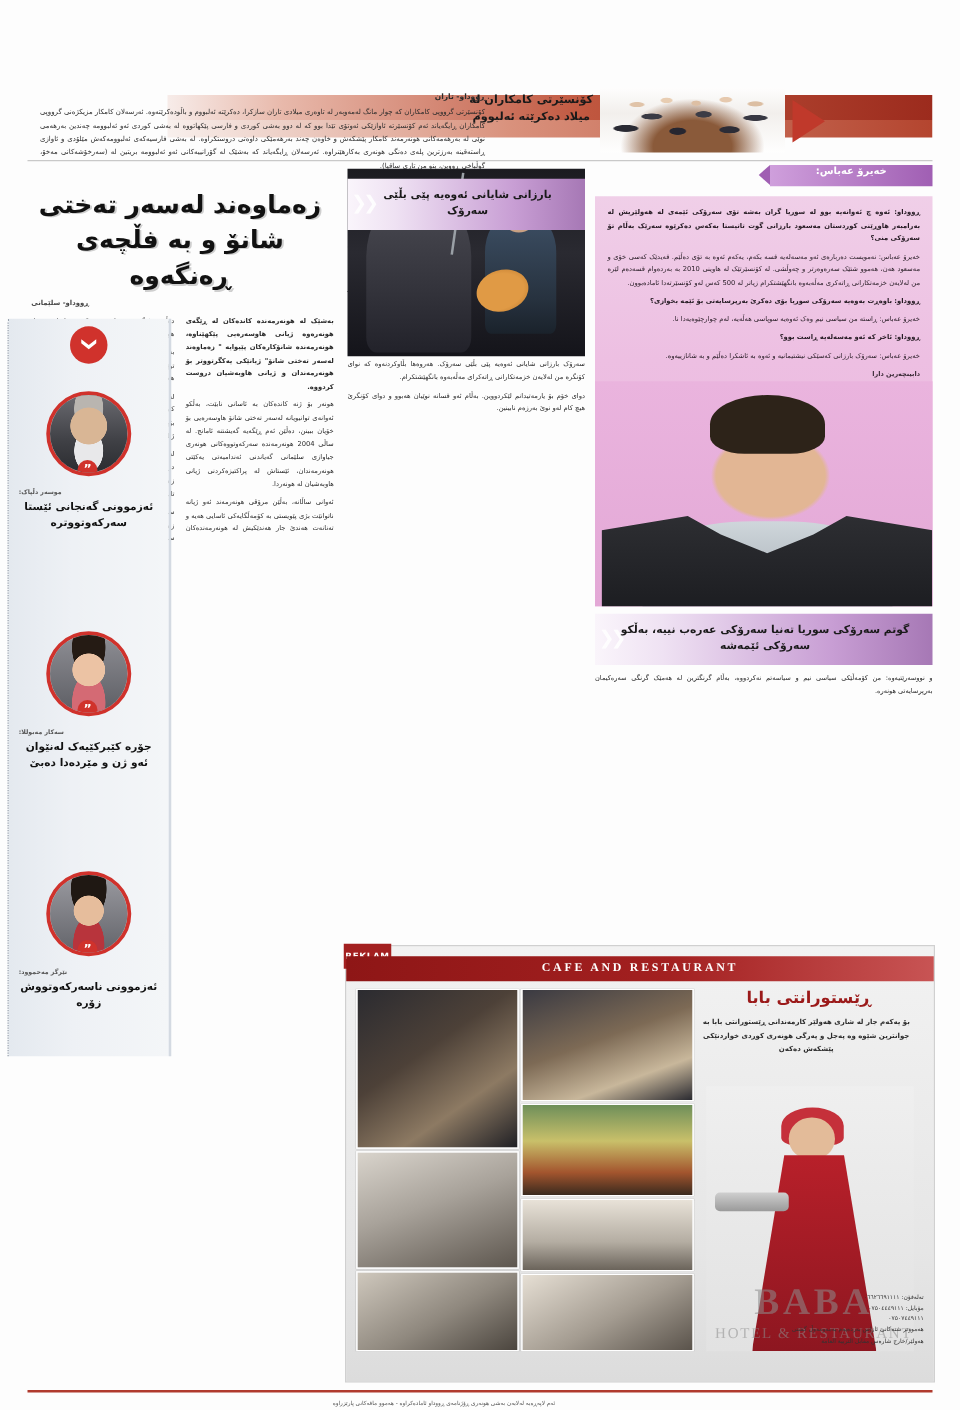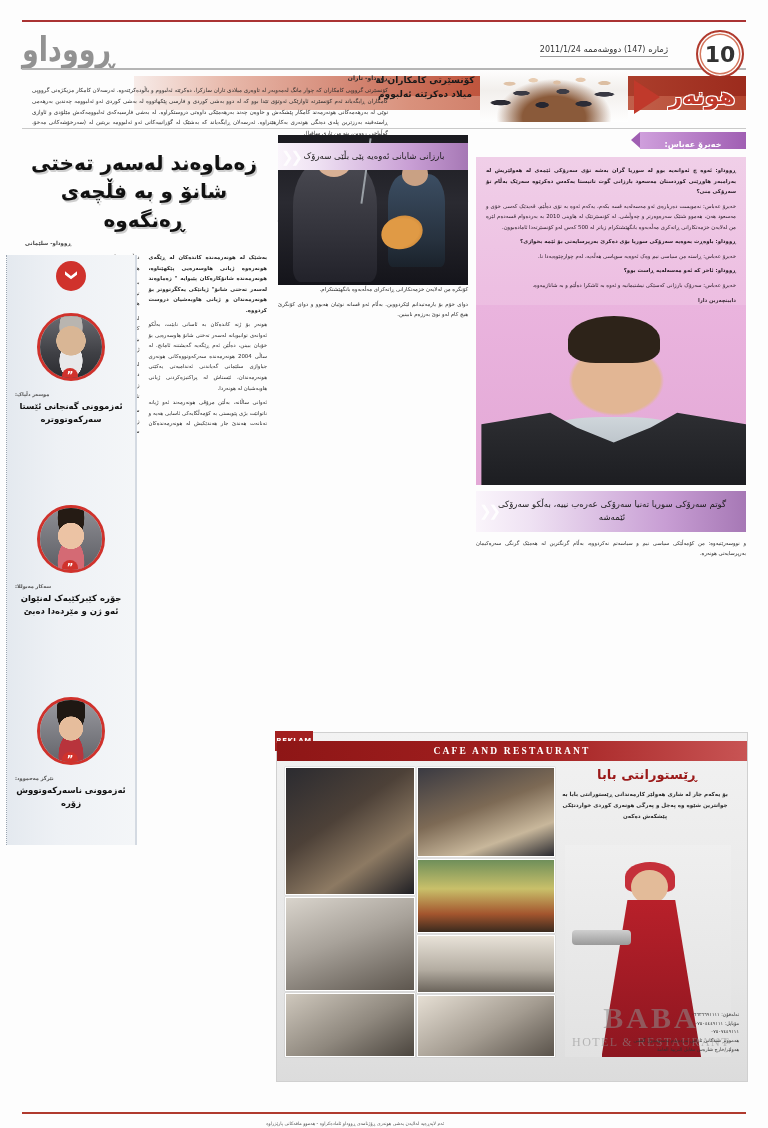--- a/index.html
+++ b/index.html
@@ -198,39 +198,39 @@
   .stage-photo .mic{
     position:absolute;left:46%;top:2%;width:2px;height:44%;
     background:#9aa0a6;transform:rotate(8deg);
   }
 
   .callout{
     position:relative;margin-top:8px;
     background:linear-gradient(to left,#a678b5 0%,#c89ed4 30%,#efe2f3 80%,#faf5fb 100%);
     padding:7px 18px 7px 20px;
     direction:rtl;text-align:center;
-    font-size:8.6px;font-weight:normal;color:#1a1a1a;line-height:1.55;
+    font-size:8.6px;font-weight:bold;color:#1a1a1a;line-height:1.55;
   }
   .callout .chevdeco{
     position:absolute;left:3px;top:50%;transform:translateY(-50%);
     color:#fff;font-size:15px;line-height:1;opacity:.9;
     letter-spacing:-3px;
   }
   .mid-body{
     direction:rtl;text-align:justify;font-size:5.4px;line-height:1.95;
     color:#2b2b2b;margin-top:7px;
   }
   .mid-body p{margin:0 0 4px 0;}
 
   
   .right-col{position:absolute;left:476px;top:132px;width:270px;}
   .kicker-tab{
-    position:relative;margin-left:auto;width:106px;height:17px;
+    position:relative;margin-left:auto;width:130px;height:17px;
     background:linear-gradient(to left,#a05fb3,#cf9fdc);
-    display:flex;align-items:flex-end;justify-content:center;
+    display:flex;align-items:flex-start;justify-content:center;
     direction:rtl;
   }
   .kicker-tab span{font-size:8px;font-weight:bold;color:#fff;}
   .kicker-tab:before{
     content:"";position:absolute;left:-9px;top:0;
     border-top:8.5px solid transparent;border-bottom:8.5px solid transparent;
     border-right:9px solid #a05fb3;
   }
   .big-head{
     direction:rtl;text-align:center;
@@ -272,21 +272,21 @@
     background:linear-gradient(to bottom,#2e2f33 0%,#1b1c20 100%);
     clip-path:polygon(0 18%,26% 4%,36% 22%,50% 40%,64% 22%,74% 4%,100% 18%,100% 100%,0 100%);
   }
   .iv-tail{
     direction:rtl;text-align:justify;font-size:5.3px;line-height:1.9;
     color:#2b2b2b;margin-top:6px;
   }
 
   
   .ad{
-    position:absolute;left:276px;top:732px;width:470px;height:348px;
+    position:absolute;left:276px;top:756px;width:470px;height:348px;
     background:linear-gradient(to bottom,#f2f2f2 0%,#e6e6e6 70%,#dcdcdc 100%);
     border:1px solid #d0d0d0;
   }
   .ad-bar{
     position:absolute;left:0;top:8px;width:470px;height:20px;
     background:linear-gradient(to right,#8e1616 0%,#a32020 55%,#c85454 100%);
     display:flex;align-items:center;justify-content:center;
   }
   .ad-bar span{
     color:#fff;font-size:9.5px;font-weight:bold;letter-spacing:2.2px;
@@ -371,39 +371,25 @@
   .footer-note{
     position:absolute;left:24px;bottom:2px;width:420px;
     direction:rtl;text-align:right;font-size:4.6px;color:#555;
   }
 </style>
 </head>
 <body>
 
 <div class="page">
 
-  <div class="masthead">
-    <div class="logo-wordmark">ڕووداو</div>
-    <div class="masthead-rule"></div>
-    <div class="issue-line">
-      <span>ژمارە</span>
-      <span class="num">(147)</span>
-      <span>دووشەممە</span>
-      <span class="num">2011/1/24</span>
-    </div>
-    <div class="page-badge">
-      <span>10</span>
-    </div>
-  </div>
 
   <div class="section-band">
     <div class="band-bar"></div>
     <div class="band-bar2"></div>
     <div class="band-arrow"></div>
-    <div class="section-label">هونەر</div>
     <div class="orchestra-photo"></div>
     <div class="lead-box">کۆنسێرتی کامکاران لە میلاد دەکرێتە ئەلبووم</div>
   </div>
 
   <div class="teaser">
     <span class="kicker">ڕووداو- تاران</span>
     <span>کۆنسێرتی گرووپی کامکاران کە چوار مانگ لەمەوبەر لە تاوەری میلادی تاران سازکرا، دەکرێتە ئەلبووم و باڵودەکرێتەوە. ئەرسەلان کامکار مزیکژەنی گرووپی کامکاران ڕایگەیاند ئەم کۆنسێرتە ئاوازێکی ئەوتۆی تێدا بوو کە لە دوو بەشی کوردی و فارسی پێکهاتووە لە بەشی کوردی ئەو ئەلبوومە چەندین بەرهەمی نوێی لە بەرهەمەکانی هونەرمەند کامکار پێشکەش و خاوەن چەند بەرهەمێکی داوەتی دروستکراوە. لە بەشی فارسیەکەی ئەلبوومەکەش مێلۆدی و ئاوازی ڕاستەقینە بەرزترین پلەی دەنگی هونەری بەکارهێنراوە. ئەرسەلان ڕایگەیاند کە بەشێک لە گۆرانییەکانی ئەو ئەلبوومە بریتین لە (سەرخۆشەکانی مەخۆ، گوڵباخی ڕووین، بنو من تاری ساقیا).</span>
   </div>
 
   <div class="hr-thin"></div>

